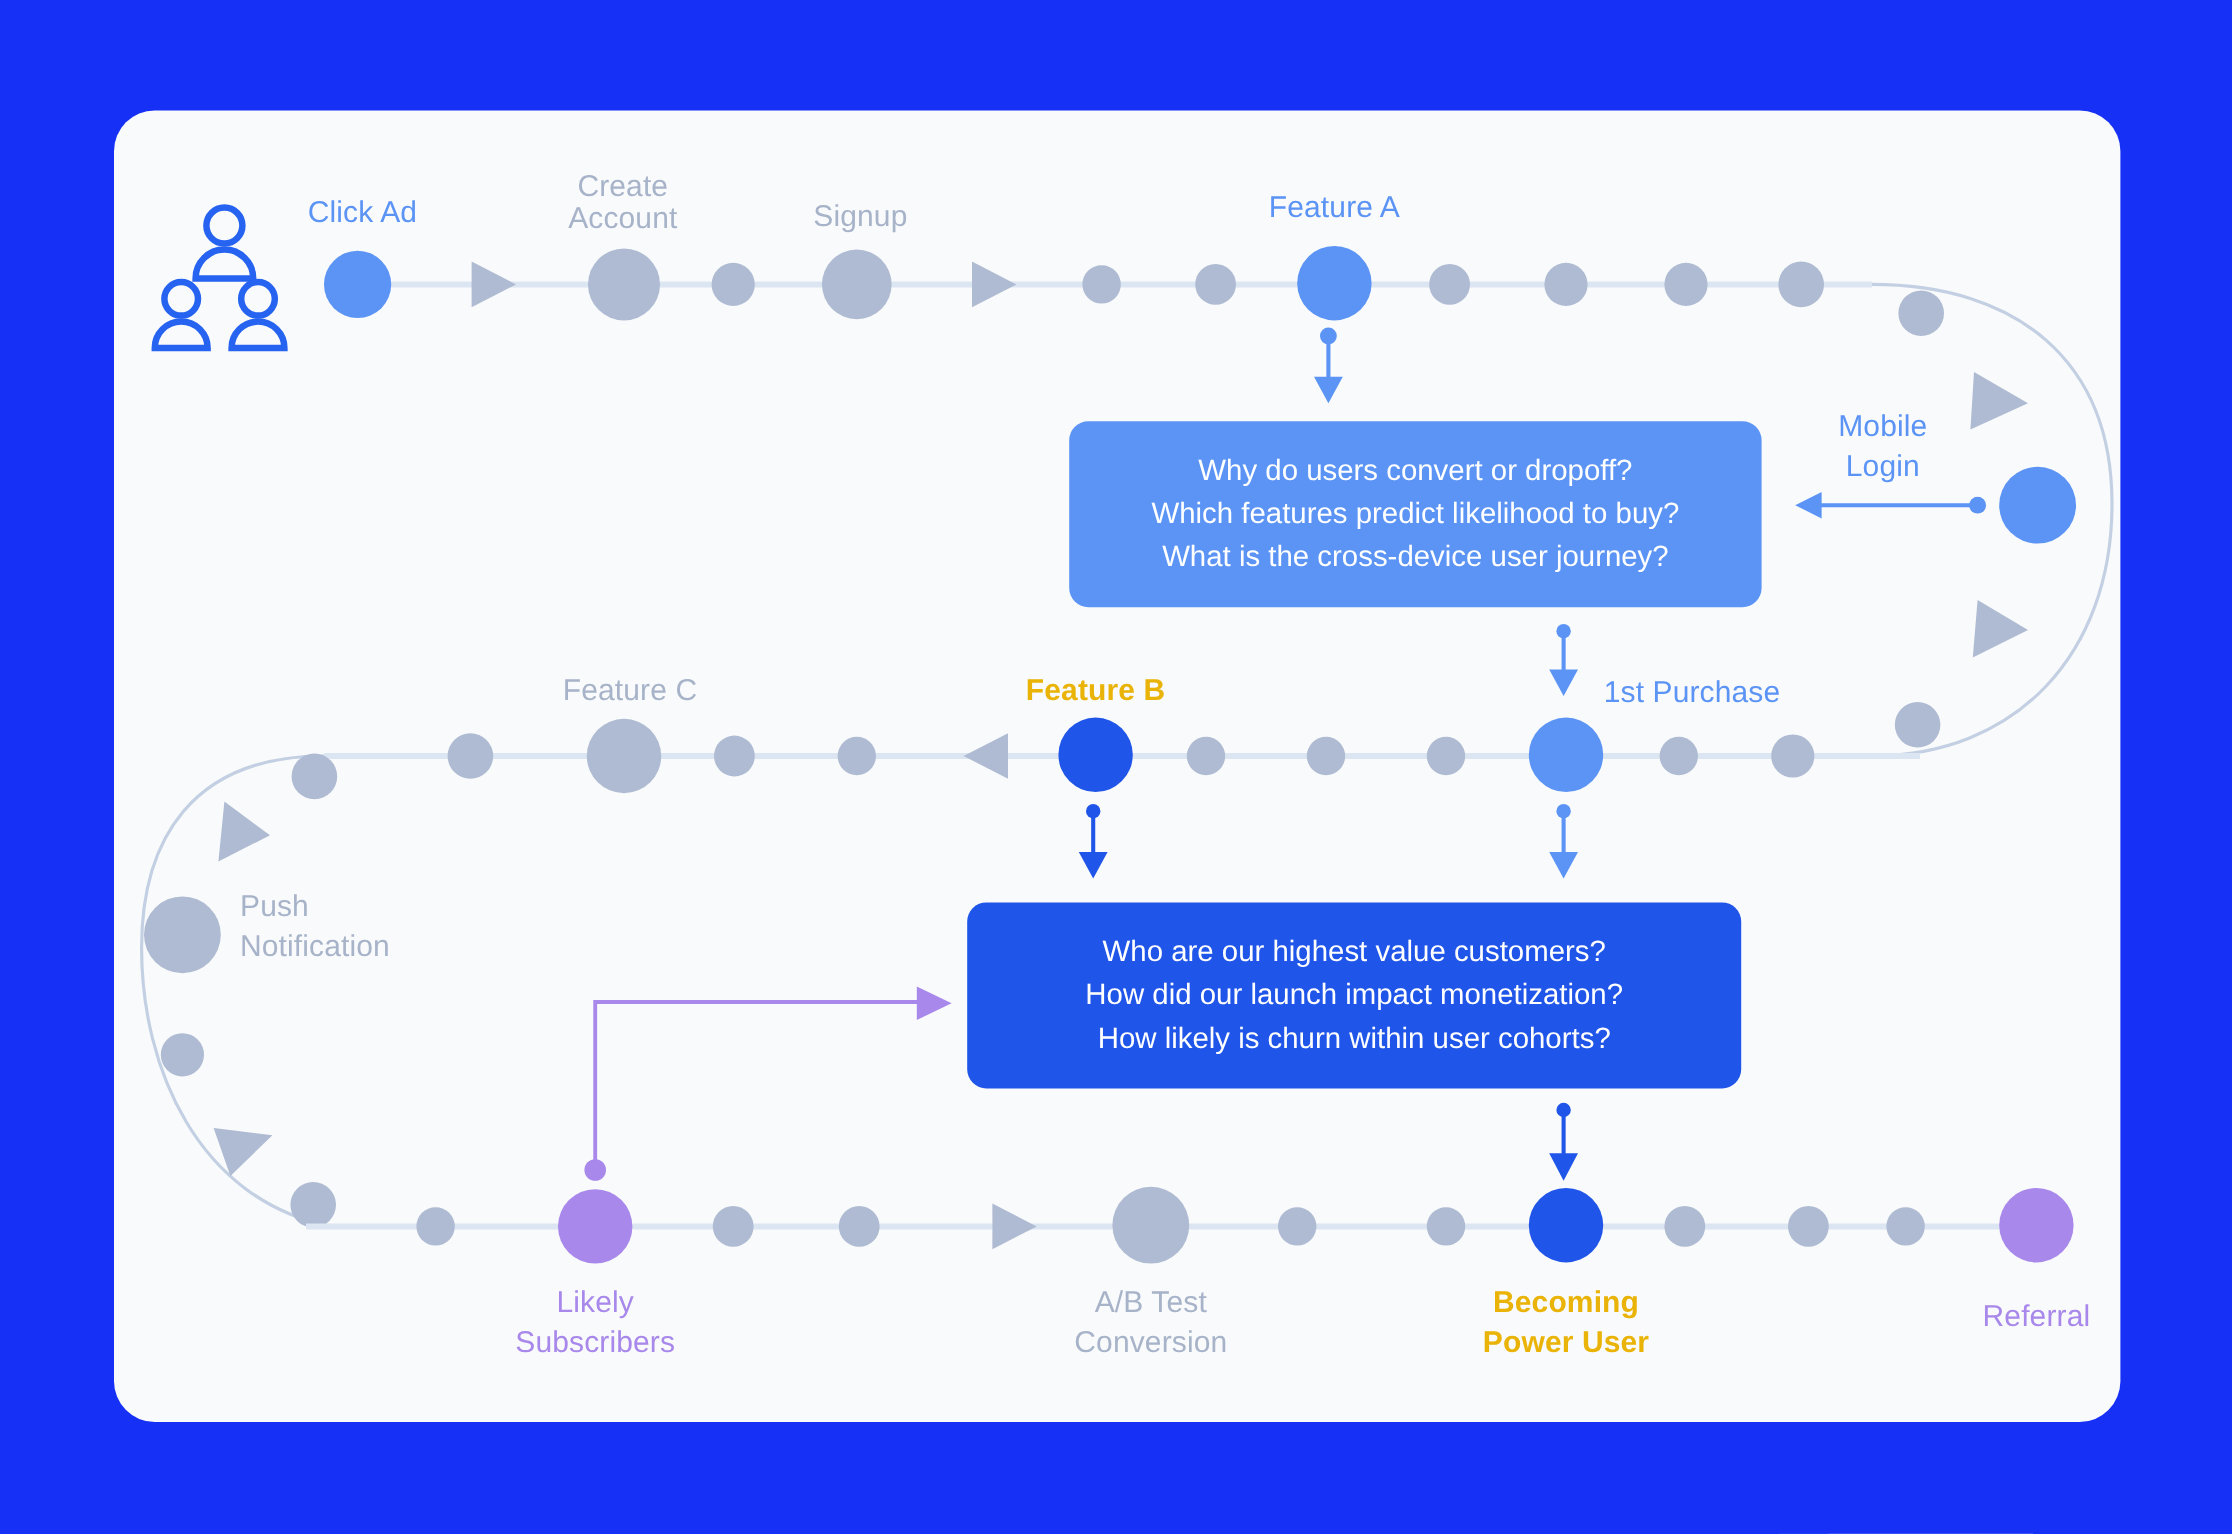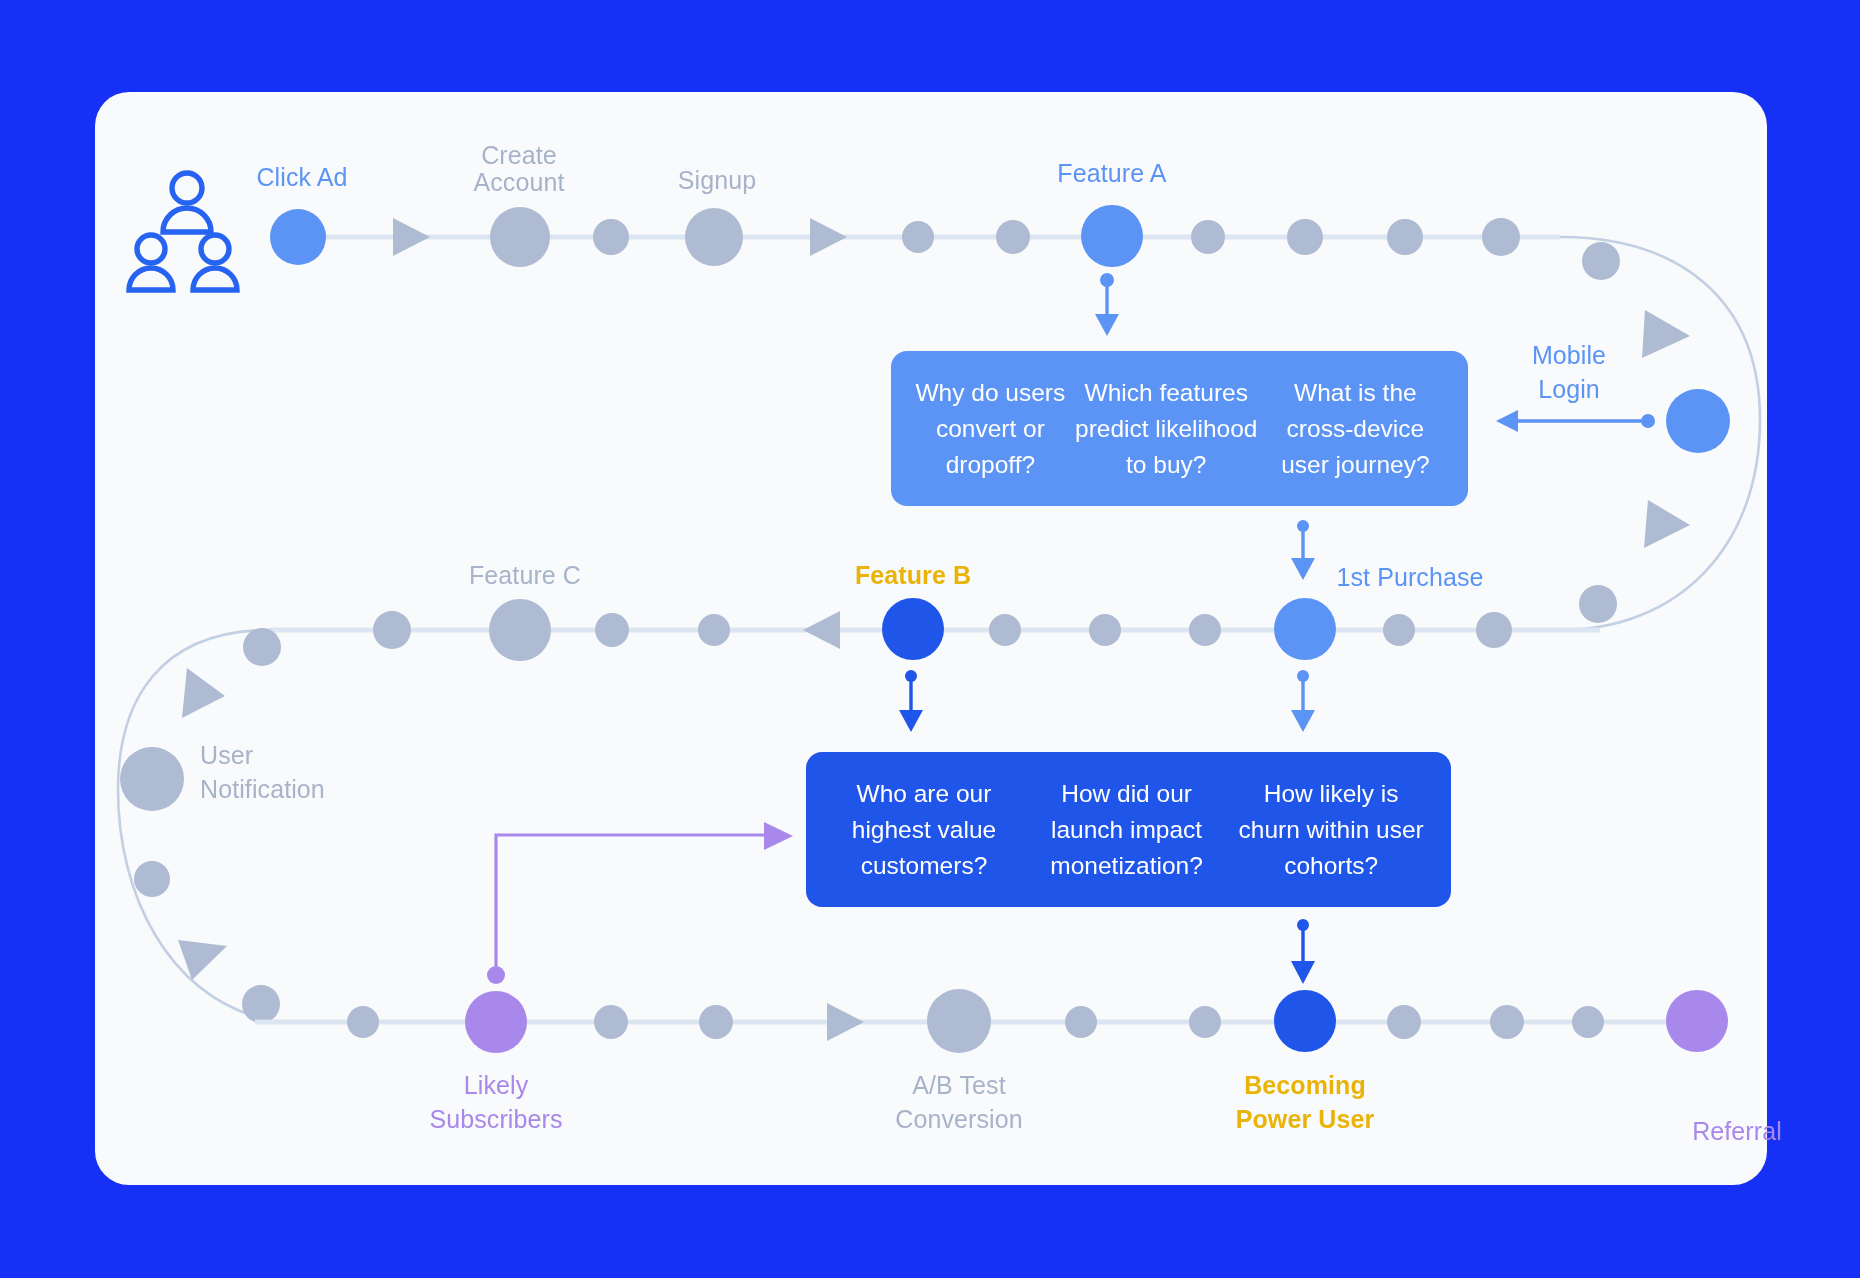--- a/index.html
+++ b/index.html
@@ -52,21 +52,21 @@
 
   .qbox {
     position: absolute;
     border-radius: 16px;
     color: #ffffff;
     font-family: "Liberation Sans", sans-serif;
     font-size: 24.5px;
     line-height: 36px;
     text-align: center;
     display: flex;
-    flex-direction: row;
+    flex-direction: column;
     justify-content: center;
     align-items: center;
     box-sizing: border-box;
     padding: 10px 20px;
   }
   #qbox-1 {
     left: 891px; top: 351px; width: 577px; height: 155px;
     background: #5b94f5;
   }
   #qbox-2 {
@@ -241,33 +241,33 @@
 
   <div class="label lbl-blue center" style="left:1569px; top:340px;">Mobile</div>
   <div class="label lbl-blue center" style="left:1569px; top:374px;">Login</div>
 
   <div class="label lbl-blue center" style="left:1410px; top:562px;">1st Purchase</div>
 
   <div class="label lbl-dblue center" style="left:913px; top:560px;">Feature B</div>
 
   <div class="label lbl-grey center" style="left:525px; top:560px;">Feature C</div>
 
-  <div class="label lbl-grey" style="left:200px; top:740px;">User</div>
+  <div class="label lbl-grey" style="left:200px; top:740px;">Push</div>
   <div class="label lbl-grey" style="left:200px; top:774px;">Notification</div>
 
   <div class="label lbl-purple center" style="left:496px; top:1070px;">Likely</div>
   <div class="label lbl-purple center" style="left:496px; top:1104px;">Subscribers</div>
 
   <div class="label lbl-grey center" style="left:959px; top:1070px;">A/B Test</div>
   <div class="label lbl-grey center" style="left:959px; top:1104px;">Conversion</div>
 
   <div class="label lbl-dblue center" style="left:1305px; top:1070px;">Becoming</div>
   <div class="label lbl-dblue center" style="left:1305px; top:1104px;">Power User</div>
 
-  <div class="label lbl-purple center" style="left:1697px; top:1116px;margin-left:40px;">Referral</div>
+  <div class="label lbl-purple center" style="left:1697px; top:1082px;">Referral</div>
 
   <div class="qbox" id="qbox-1">
     <span class="qline">Why do users convert or dropoff?</span>
     <span class="qline">Which features predict likelihood to buy?</span>
     <span class="qline">What is the cross-device user journey?</span>
   </div>
 
   <div class="qbox" id="qbox-2">
     <span class="qline">Who are our highest value customers?</span>
     <span class="qline">How did our launch impact monetization?</span>

